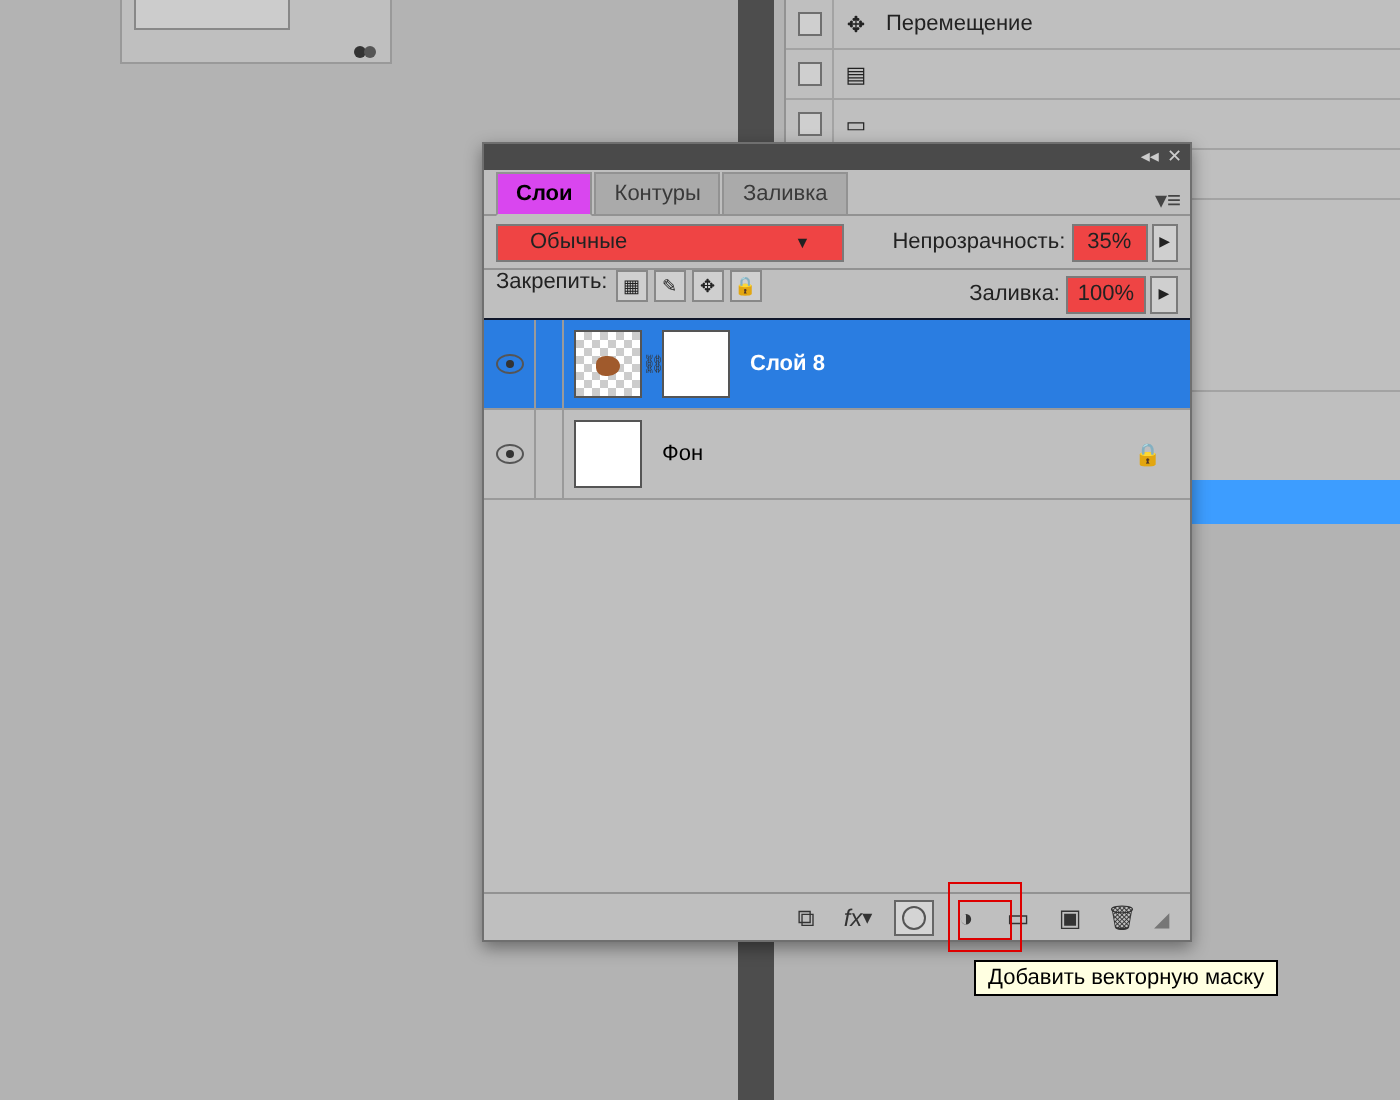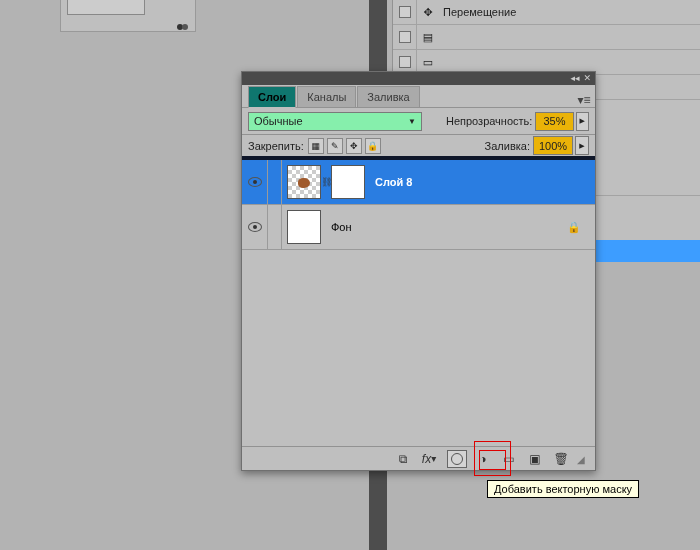--- a/index.html
+++ b/index.html
@@ -31,37 +31,37 @@
   
   .layers-panel { position: absolute; left: 241px; top: 71px; width: 355px; height: 400px;
     background: #bfbfbf; border: 1px solid #6f6f6f; box-shadow: 0 3px 8px rgba(0,0,0,0.4); }
   .lp-titlebar { height: 13px; background: #4a4a4a; display:flex; justify-content:flex-end; align-items:center; padding-right:4px; }
   .tb-icons { display:flex; gap:4px; }
   .tb-icons span { color:#ccc; font-size:9px; line-height:9px; }
   .lp-tabs { height: 23px; background: #bfbfbf; border-bottom: 1px solid #929292;
     display: flex; align-items: flex-end; padding-left: 6px; }
   .lp-tab { font-size: 11px; color: #3a3a3a; padding: 4px 9px; border: 1px solid #929292;
     border-bottom: none; background: #aaaaaa; margin-right: 1px; cursor: pointer; }
-  .lp-tab.active { background: #0f766e; color: #000; font-weight: bold; border-bottom: 1px solid #bfbfbf;
+  .lp-tab.active { background: #d946ef; color: #000; font-weight: bold; border-bottom: 1px solid #bfbfbf;
     margin-bottom: -1px; }
   .lp-menu { margin-left:auto; width:22px; text-align:center; font-size:12px; color:#444; cursor:pointer; }
 
   .lp-row1 { height: 27px; display: flex; align-items: center; padding: 0 6px;
     border-bottom: 1px solid #929292; font-size: 11px; color: #222; }
-  .blend-select { width: 182px; height: 19px; background: #86efac; border: 1px solid #7a7a7a;
-    display: flex; align-items: center; padding: 0 5px; font-size: 11px; justify-content: space-between; }
+  .blend-select { width: 182px; height: 19px; background: #ef4444; border: 1px solid #7a7a7a;
+    display: flex; align-items: center; padding: 0 16px; font-size: 11px; justify-content: space-between; }
   .blend-arrow { font-size: 8px; }
   .opacity-label { margin-left: 24px; }
-  .num-input { width: 40px; height: 19px; background: #eab308; border: 1px solid #7a7a7a;
+  .num-input { width: 40px; height: 19px; background: #ef4444; border: 1px solid #7a7a7a;
     text-align: center; font-size: 11px; margin-left: 3px; display:flex; align-items:center; justify-content:center; }
   .flyout { width: 14px; height: 19px; border:1px solid #7a7a7a; background:#cfcfcf;
     display:flex; align-items:center; justify-content:center; font-size:7px; margin-left:2px; }
 
-  .lp-row2 { height: 25px; display: flex; align-items: center; padding: 0 6px;
-    border-bottom: 4px solid #0f172a; font-size: 11px; color: #222; }
+  .lp-row2 { height: 25px; display: flex; padding: 0 6px;
+    border-bottom: 1px solid #0f172a; font-size: 11px; color: #222; }
   .lock-icons { display: flex; gap: 3px; margin-left: 4px; }
   .lock-icons span { width: 16px; height: 16px; border: 1px solid #888; background: #cfcfcf;
     display: flex; align-items:center; justify-content:center; font-size:9px; }
   .fill-group { margin-left: auto; display: flex; align-items: center; }
 
   .layer-list { background: #bfbfbf; }
   .layer-row { display: flex; align-items: center; height: 45px; border-bottom: 1px solid #9a9a9a;
     font-size: 11px; }
   .layer-row.sel { background: #2a7de1; color: #fff; }
   .layer-row.sel .layer-name { font-weight: bold; }
@@ -150,21 +150,21 @@
 
 <div class="layers-panel">
   <div class="lp-titlebar">
     <div class="tb-icons">
       <span>◂◂</span>
       <span>✕</span>
     </div>
   </div>
   <div class="lp-tabs">
     <div class="lp-tab active">Слои</div>
-    <div class="lp-tab">Каналы</div>
+    <div class="lp-tab">Контуры</div>
     <div class="lp-tab">Заливка</div>
     <div class="lp-menu">▾≡</div>
   </div>
 
   <div class="lp-row1">
     <div class="blend-select">
       <span>Обычные</span>
       <span class="blend-arrow">▼</span>
     </div>
     <span class="opacity-label">Непрозрачность:</span>

